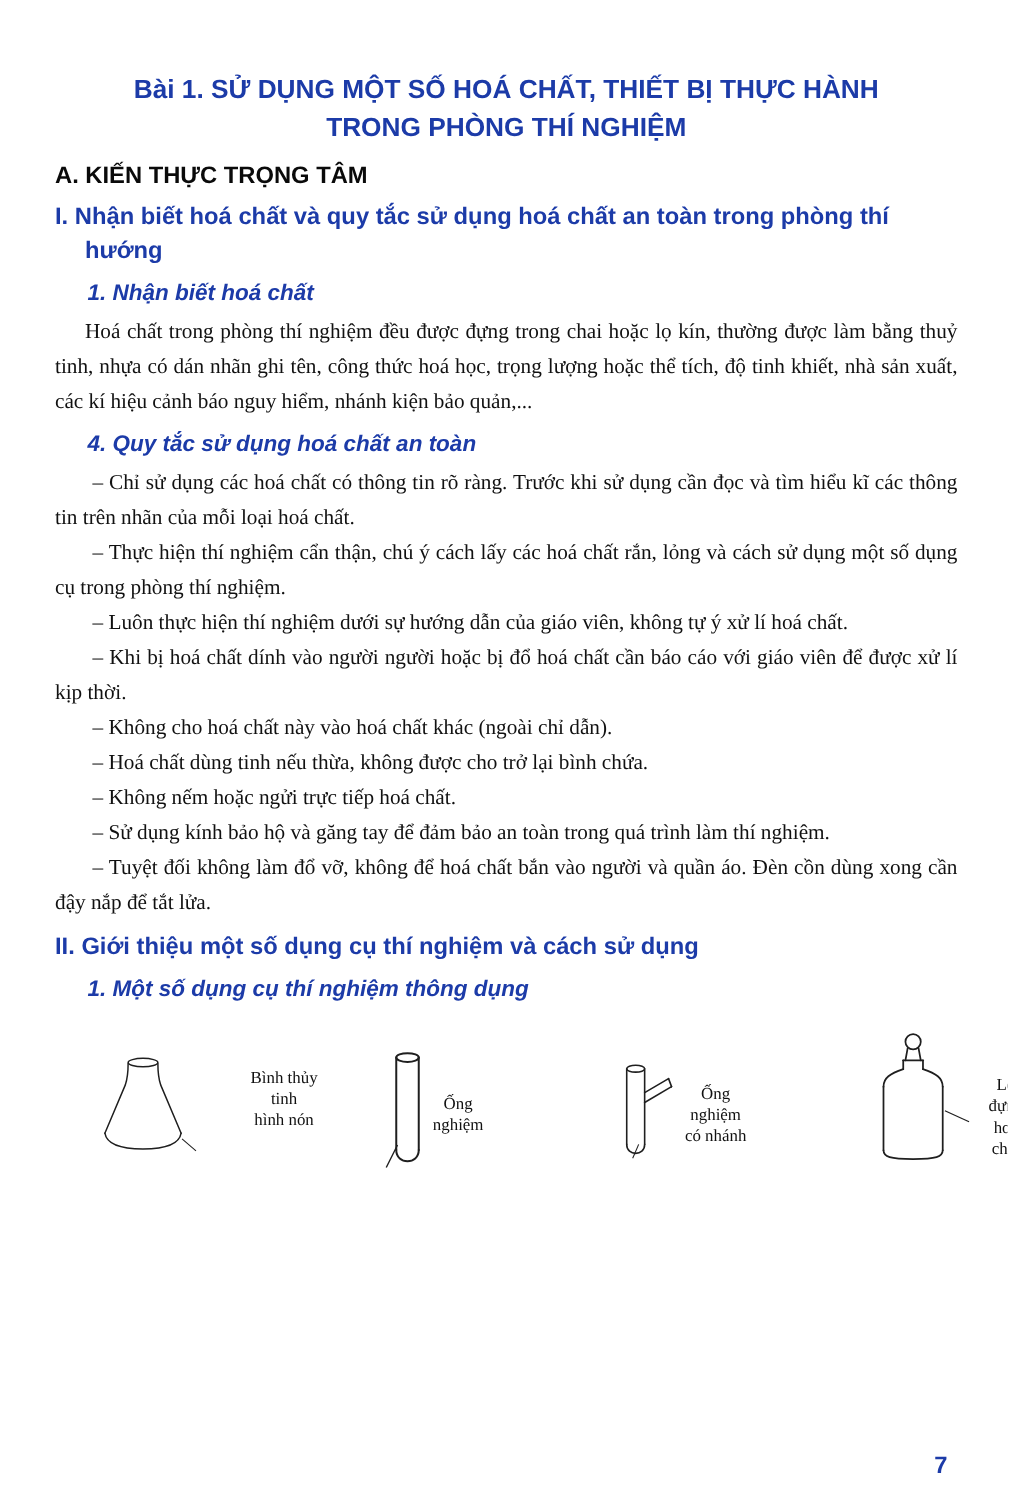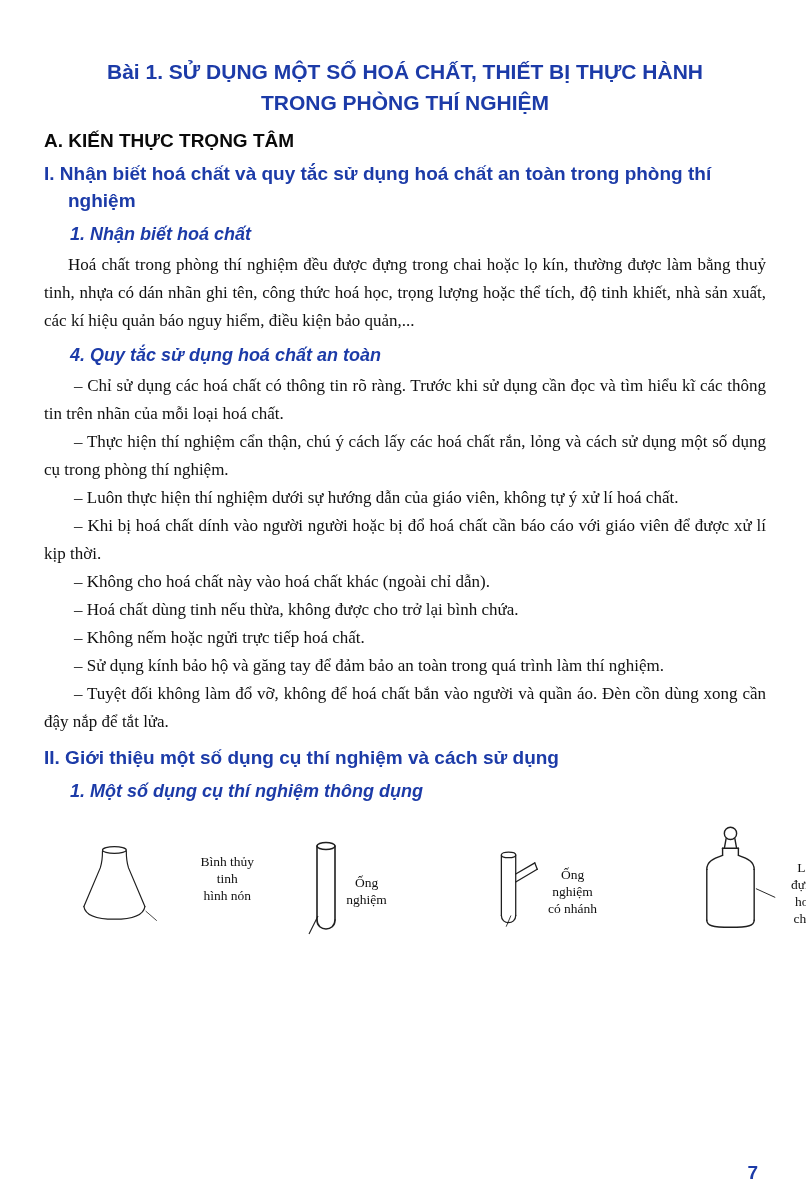--- a/index.html
+++ b/index.html
@@ -99,25 +99,25 @@
 
 <div class="page">
 
   <h1 class="title">
     <span>Bài 1. SỬ DỤNG MỘT SỐ HOÁ CHẤT, THIẾT BỊ THỰC HÀNH</span><br>
     <span>TRONG PHÒNG THÍ NGHIỆM</span>
   </h1>
 
   <h2 class="h-black">A. KIẾN THỰC TRỌNG TÂM</h2>
 
-  <h3 class="h-blue">I. Nhận biết hoá chất và quy tắc sử dụng hoá chất an toàn trong phòng thí nghiệm</h3>
+  <h3 class="h-blue">I. Nhận biết hoá chất và quy tắc sử dụng hoá chất an toàn trong phòng thí hướng</h3>
 
   <h4 class="h-sub">1. Nhận biết hoá chất</h4>
 
-  <p class="para">Hoá chất trong phòng thí nghiệm đều được đựng trong chai hoặc lọ kín, thường được làm bằng thuỷ tinh, nhựa có dán nhãn ghi tên, công thức hoá học, trọng lượng hoặc thể tích, độ tinh khiết, nhà sản xuất, các kí hiệu quản báo nguy hiểm, điều kiện bảo quản,...</p>
+  <p class="para">Hoá chất trong phòng thí nghiệm đều được đựng trong chai hoặc lọ kín, thường được làm bằng thuỷ tinh, nhựa có dán nhãn ghi tên, công thức hoá học, trọng lượng hoặc thể tích, độ tinh khiết, nhà sản xuất, các kí hiệu cảnh báo nguy hiểm, nhánh kiện bảo quản,...</p>
 
   <h4 class="h-sub">4. Quy tắc sử dụng hoá chất an toàn</h4>
 
   <p class="bullet">– Chỉ sử dụng các hoá chất có thông tin rõ ràng. Trước khi sử dụng cần đọc và tìm hiểu kĩ các thông tin trên nhãn của mỗi loại hoá chất.</p>
   <p class="bullet">– Thực hiện thí nghiệm cẩn thận, chú ý cách lấy các hoá chất rắn, lỏng và cách sử dụng một số dụng cụ trong phòng thí nghiệm.</p>
   <p class="bullet">– Luôn thực hiện thí nghiệm dưới sự hướng dẫn của giáo viên, không tự ý xử lí hoá chất.</p>
   <p class="bullet">– Khi bị hoá chất dính vào người người hoặc bị đổ hoá chất cần báo cáo với giáo viên để được xử lí kịp thời.</p>
   <p class="bullet">– Không cho hoá chất này vào hoá chất khác (ngoài chỉ dẫn).</p>
   <p class="bullet">– Hoá chất dùng tinh nếu thừa, không được cho trở lại bình chứa.</p>
   <p class="bullet">– Không nếm hoặc ngửi trực tiếp hoá chất.</p>

